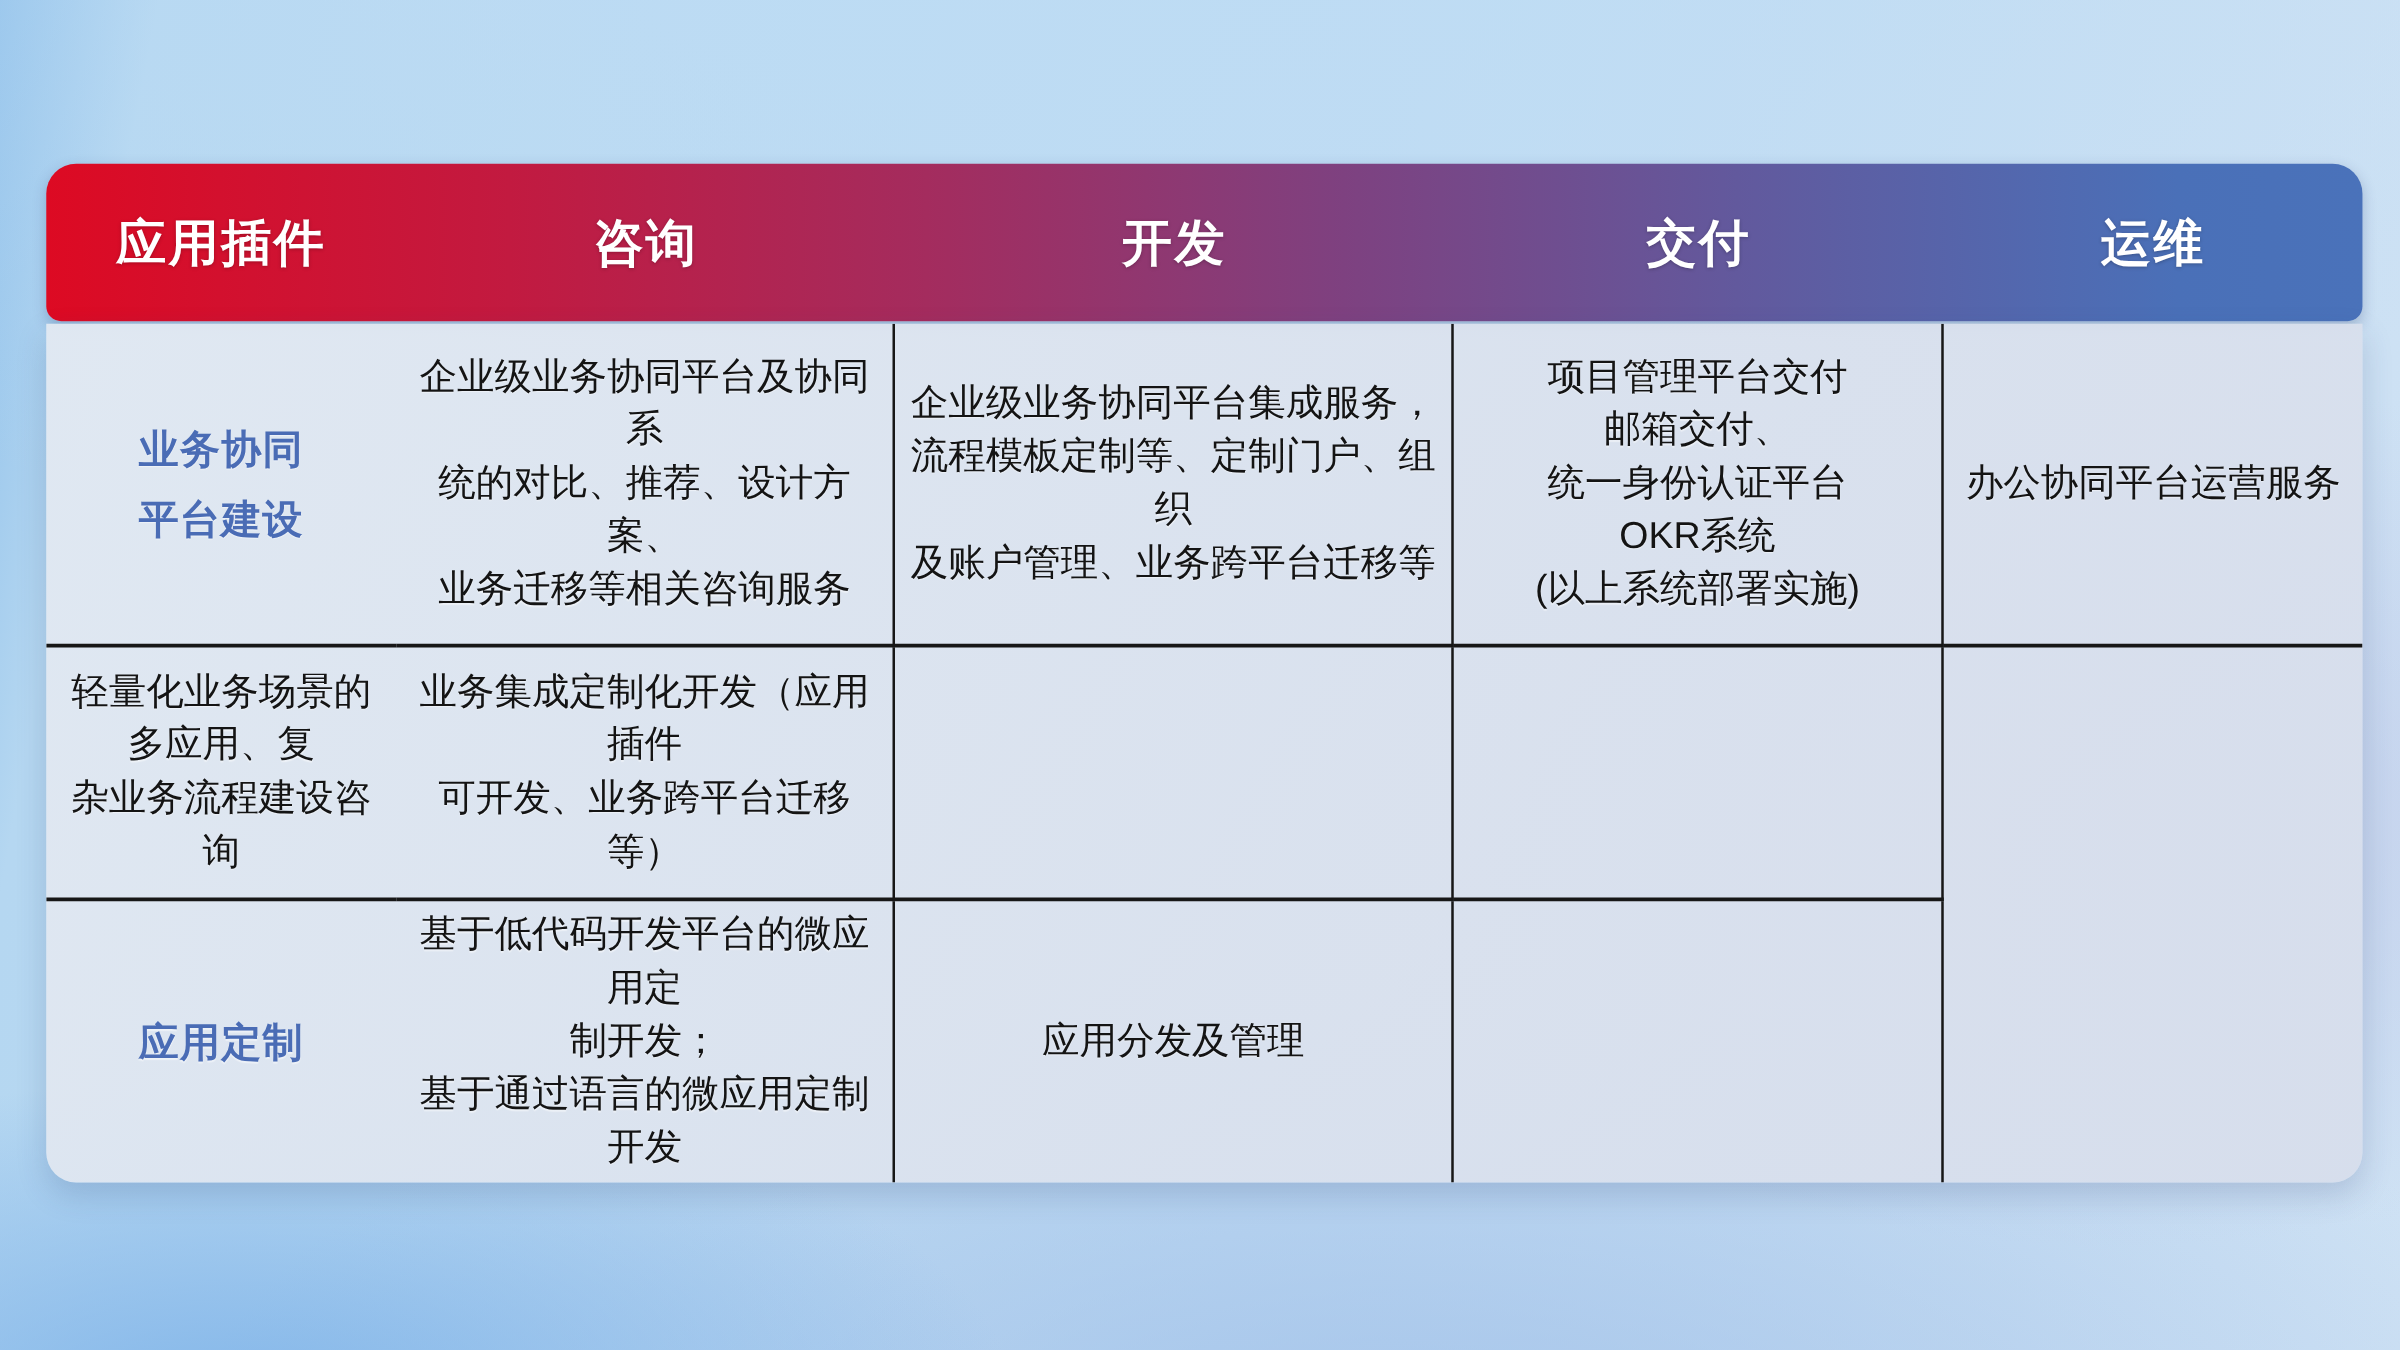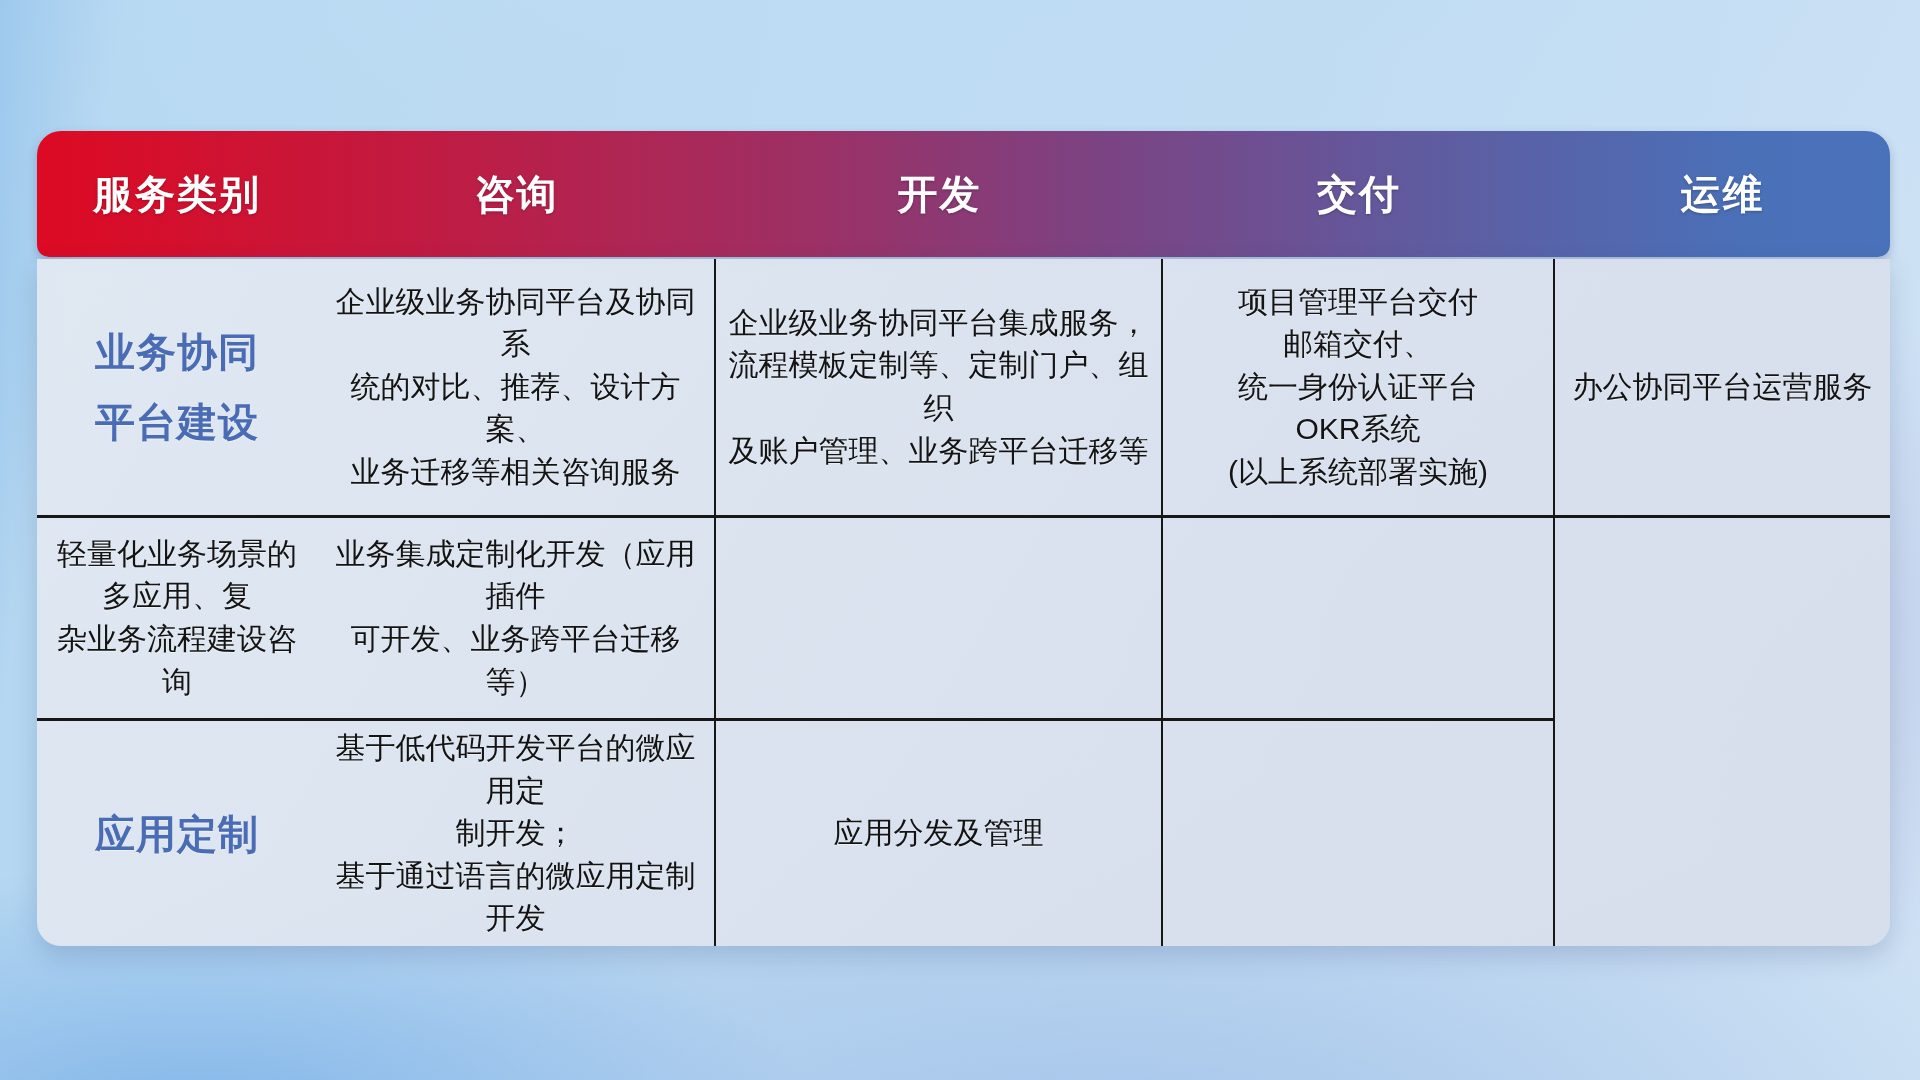--- a/index.html
+++ b/index.html
@@ -74,34 +74,34 @@
     text-align: center;
     padding: 6px 10px;
     color: var(--body-text, #141414);
     font-size: 30px;
     line-height: 1.42;
     white-space: pre-line;
     text-shadow: 0 1px 1px rgba(255,255,255,0.5);
   }
   .td.cat {
     color: var(--category-text, #4a6cb5);
-    font-size: 40px;
+    font-size: 32px;
     font-weight: bold;
     line-height: 1.75;
     letter-spacing: 1px;
   }
 </style>
 </head>
 <body>
 
 <div class="stage">
   <div class="service-table">
 
     <div class="thead">
-      <div class="th">服务类别</div>
+      <div class="th">应用插件</div>
       <div class="th">咨询</div>
       <div class="th">开发</div>
       <div class="th">交付</div>
       <div class="th">运维</div>
     </div>
 
     <div class="tbody">
 
       <div class="tr r1">
         <div class="td cat">业务协同

